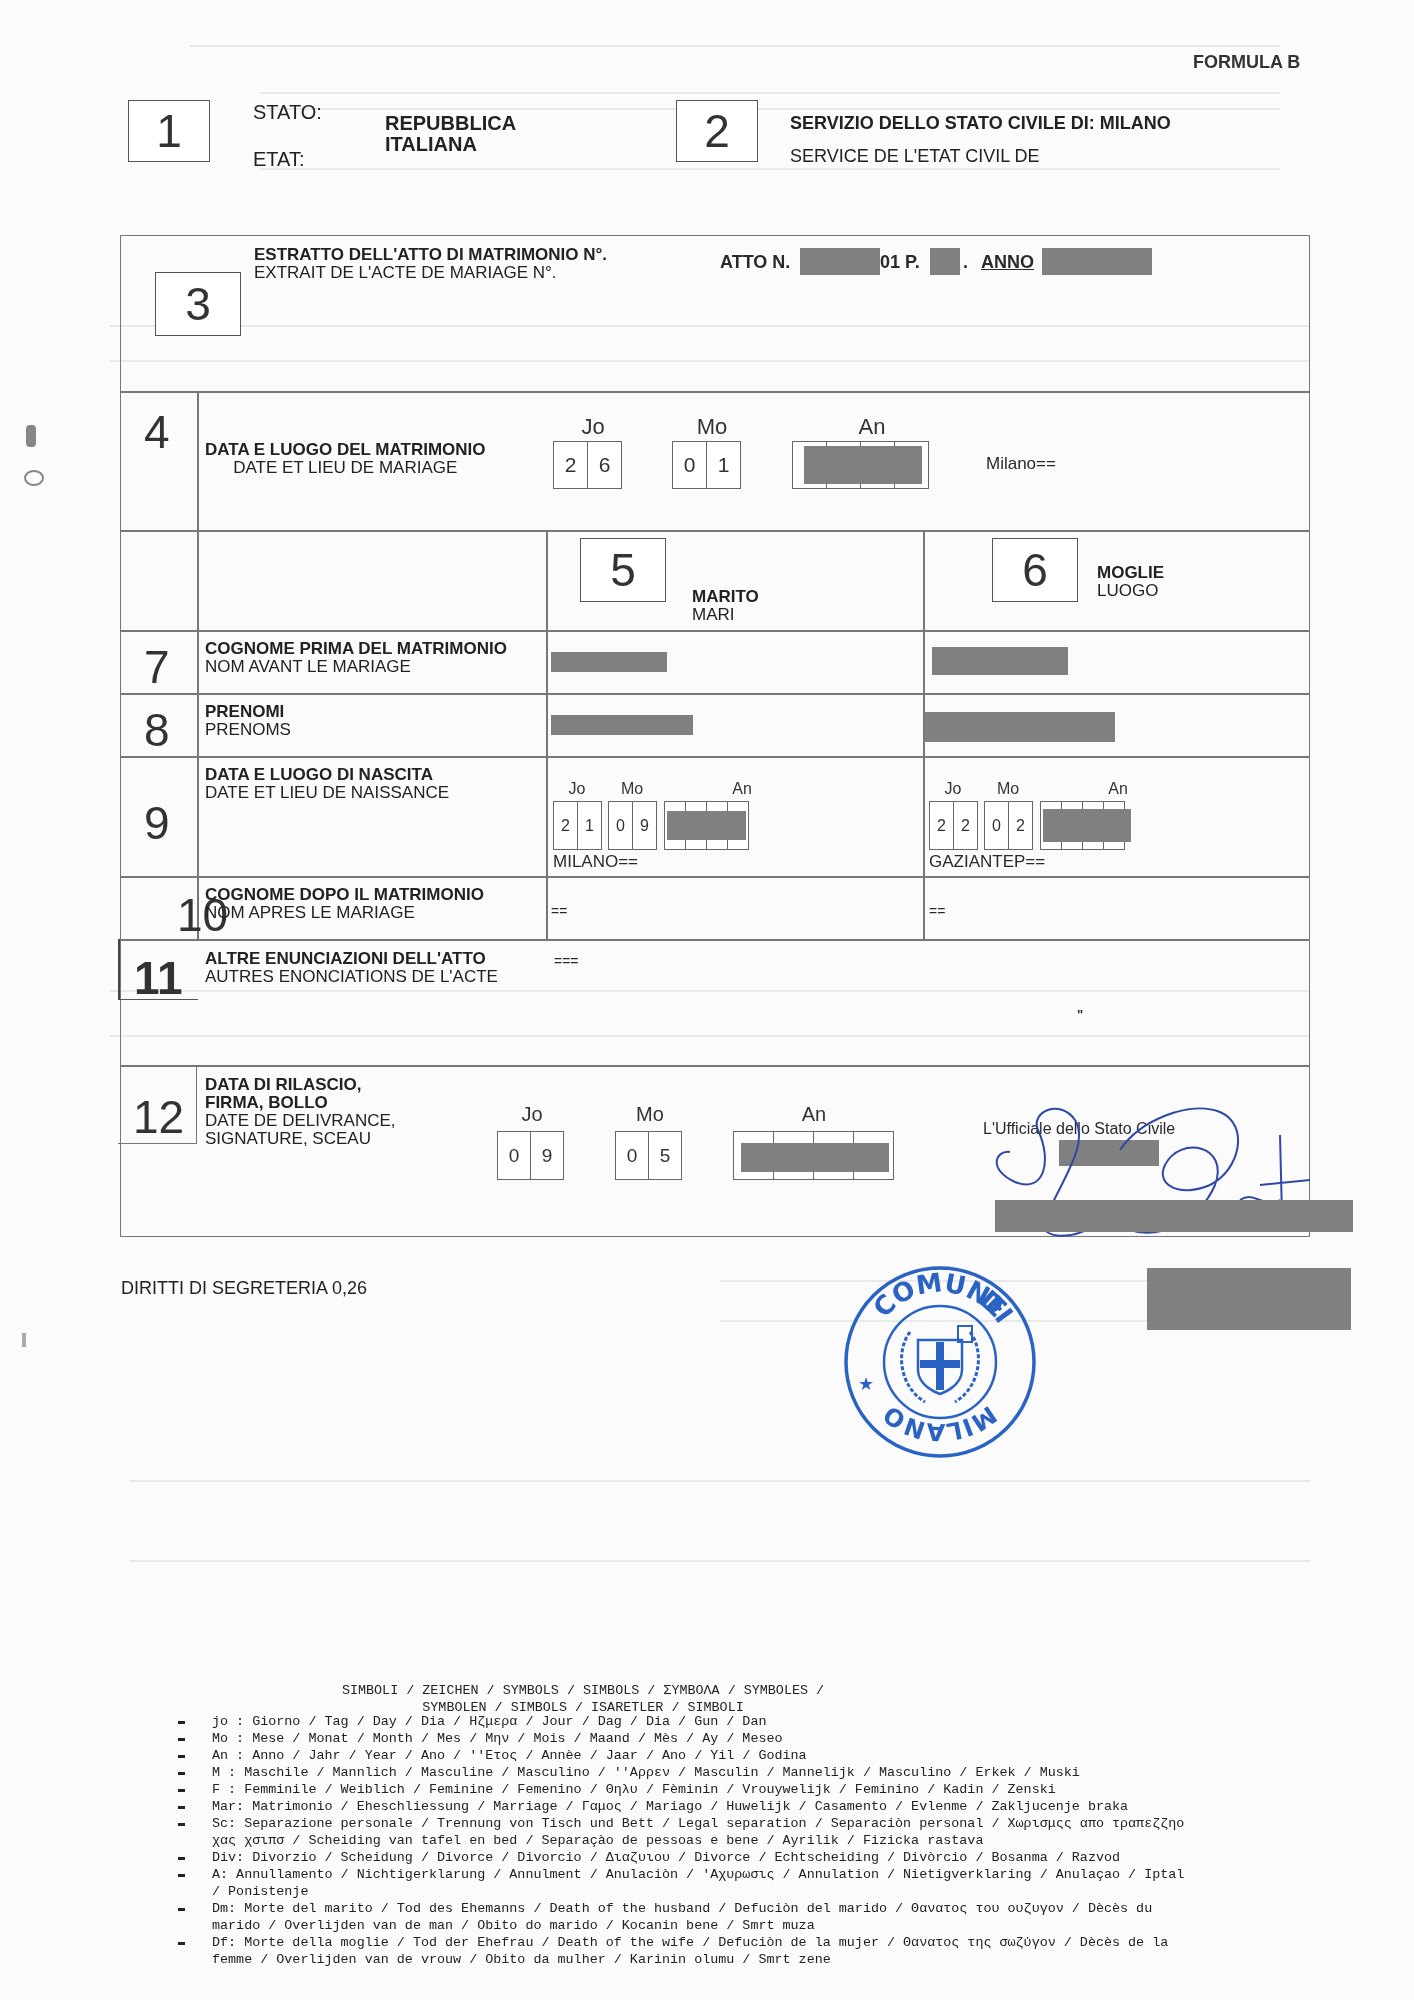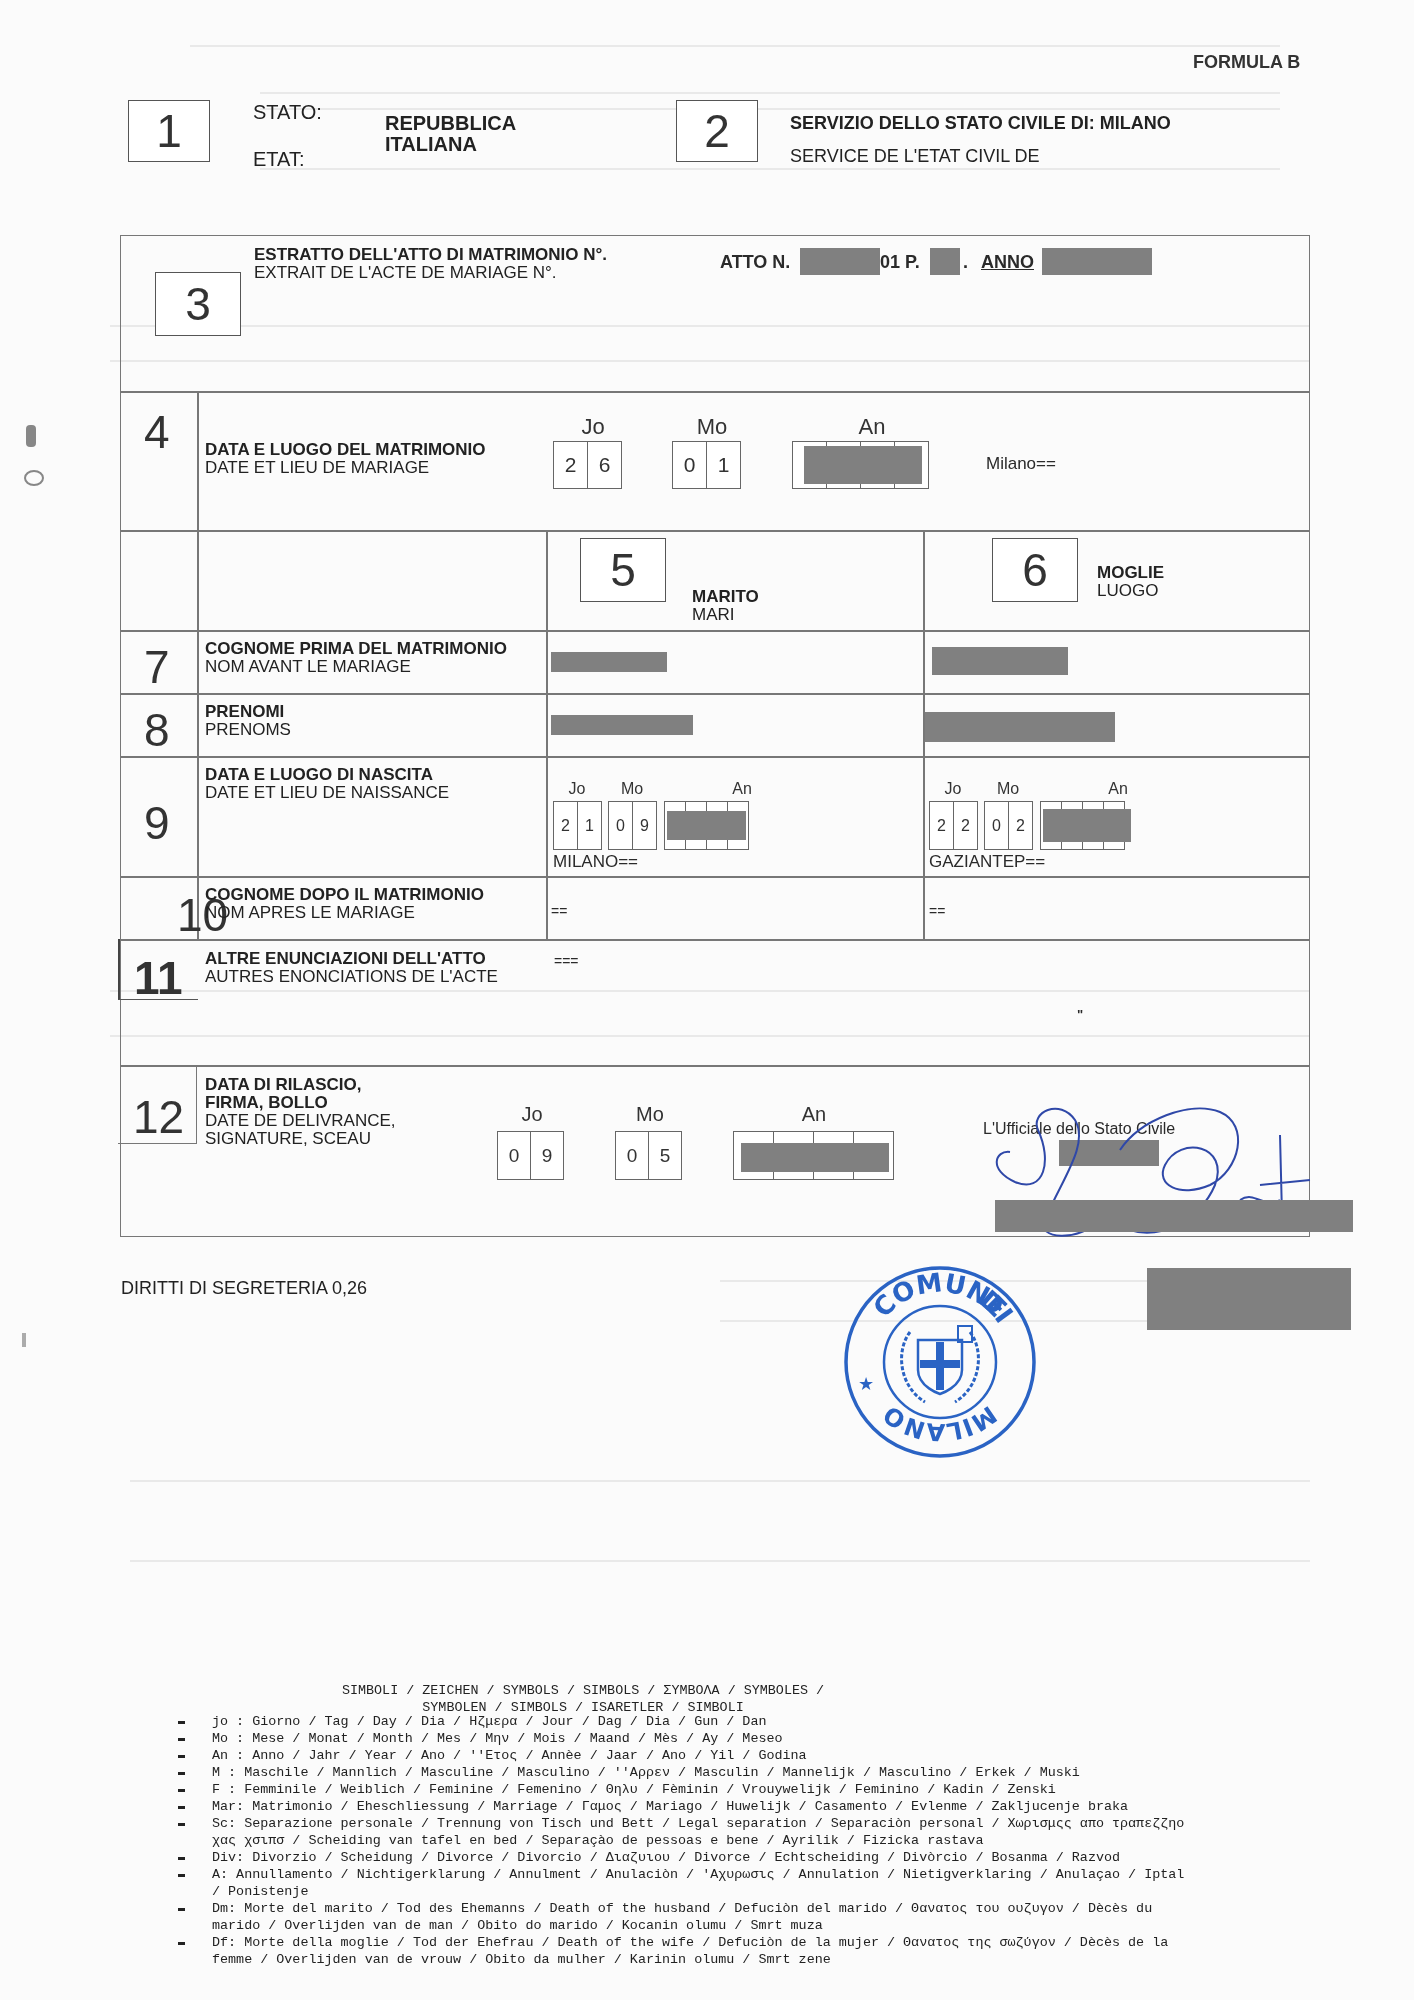--- a/index.html
+++ b/index.html
@@ -88,21 +88,21 @@
 </div>
 <div class="abs bold" style="left:720px;top:252px;font-size:18px;">ATTO N.</div>
 <div class="redact" style="left:800px;top:248px;width:80px;height:27px;"></div>
 <div class="abs bold" style="left:880px;top:252px;font-size:18px;">01 P.</div>
 <div class="redact" style="left:930px;top:248px;width:30px;height:27px;"></div>
 <div class="abs bold" style="left:963px;top:252px;font-size:18px;">.</div>
 <div class="abs bold" style="left:981px;top:252px;font-size:18px;text-decoration:underline;">ANNO</div>
 <div class="redact" style="left:1042px;top:248px;width:110px;height:27px;"></div>
 
 <div class="bignum" style="left:144px;top:405px;">4</div>
-<div class="lbl" style="left:205px;top:441px;">
+<div class="lbl" style="left:205px;top:441px;text-align:center;">
   <div class="b">DATA E LUOGO DEL MATRIMONIO</div>
   <div>DATE ET LIEU DE MARIAGE</div>
 </div>
 <div class="dlabel" style="left:553px;top:414px;width:80px;font-size:22px;">Jo</div>
 <div class="dlabel" style="left:672px;top:414px;width:80px;font-size:22px;">Mo</div>
 <div class="dlabel" style="left:827px;top:414px;width:90px;font-size:22px;">An</div>
 <div class="digit-group" style="left:553px;top:441px;height:46px;">
   <div class="digit" style="width:33px;font-size:21px;">2</div>
   <div class="digit" style="width:33px;font-size:21px;">6</div>
 </div>
@@ -307,21 +307,21 @@
 
 <div class="bullet" style="top:1857px;"></div>
 <div class="legend-line mono" style="top:1850px;">Div: Divorzio / Scheidung / Divorce / Divorcio / Διαζυιου / Divorce / Echtscheiding / Divòrcio / Bosanma / Razvod</div>
 
 <div class="bullet" style="top:1874px;"></div>
 <div class="legend-line mono" style="top:1867px;">A: Annullamento / Nichtigerklarung / Annulment / Anulaciòn / 'Αχυρωσις / Annulation / Nietigverklaring / Anulaçao / Iptal</div>
 <div class="legend-line mono" style="top:1884px;">/ Ponistenje</div>
 
 <div class="bullet" style="top:1908px;"></div>
 <div class="legend-line mono" style="top:1901px;">Dm: Morte del marito / Tod des Ehemanns / Death of the husband / Defuciòn del marido / Θανατος του ουζυγον / Dècès du</div>
-<div class="legend-line mono" style="top:1918px;">marido / Overlijden van de man / Obito do marido / Kocanin olumu / Smrt muza</div>
+<div class="legend-line mono" style="top:1918px;">marido / Overlijden van de man / Obito do marido / Kocanin bene / Smrt muza</div>
 
 <div class="bullet" style="top:1942px;"></div>
 <div class="legend-line mono" style="top:1935px;">Df: Morte della moglie / Tod der Ehefrau / Death of the wife / Defuciòn de la mujer / Θανατος της σωζύγον / Dècès de la</div>
 <div class="legend-line mono" style="top:1952px;">femme / Overlijden van de vrouw / Obito da mulher / Karinin olumu / Smrt zene</div>
 
 <div class="abs" style="left:26px;top:425px;width:10px;height:22px;background:#555;border-radius:4px;opacity:.7;"></div>
 <div class="abs" style="left:24px;top:470px;width:16px;height:12px;border:2px solid #555;border-radius:50%;opacity:.7;"></div>
 <div class="abs" style="left:22px;top:1333px;width:4px;height:14px;background:#777;opacity:.6;"></div>
 
 </body></html>

